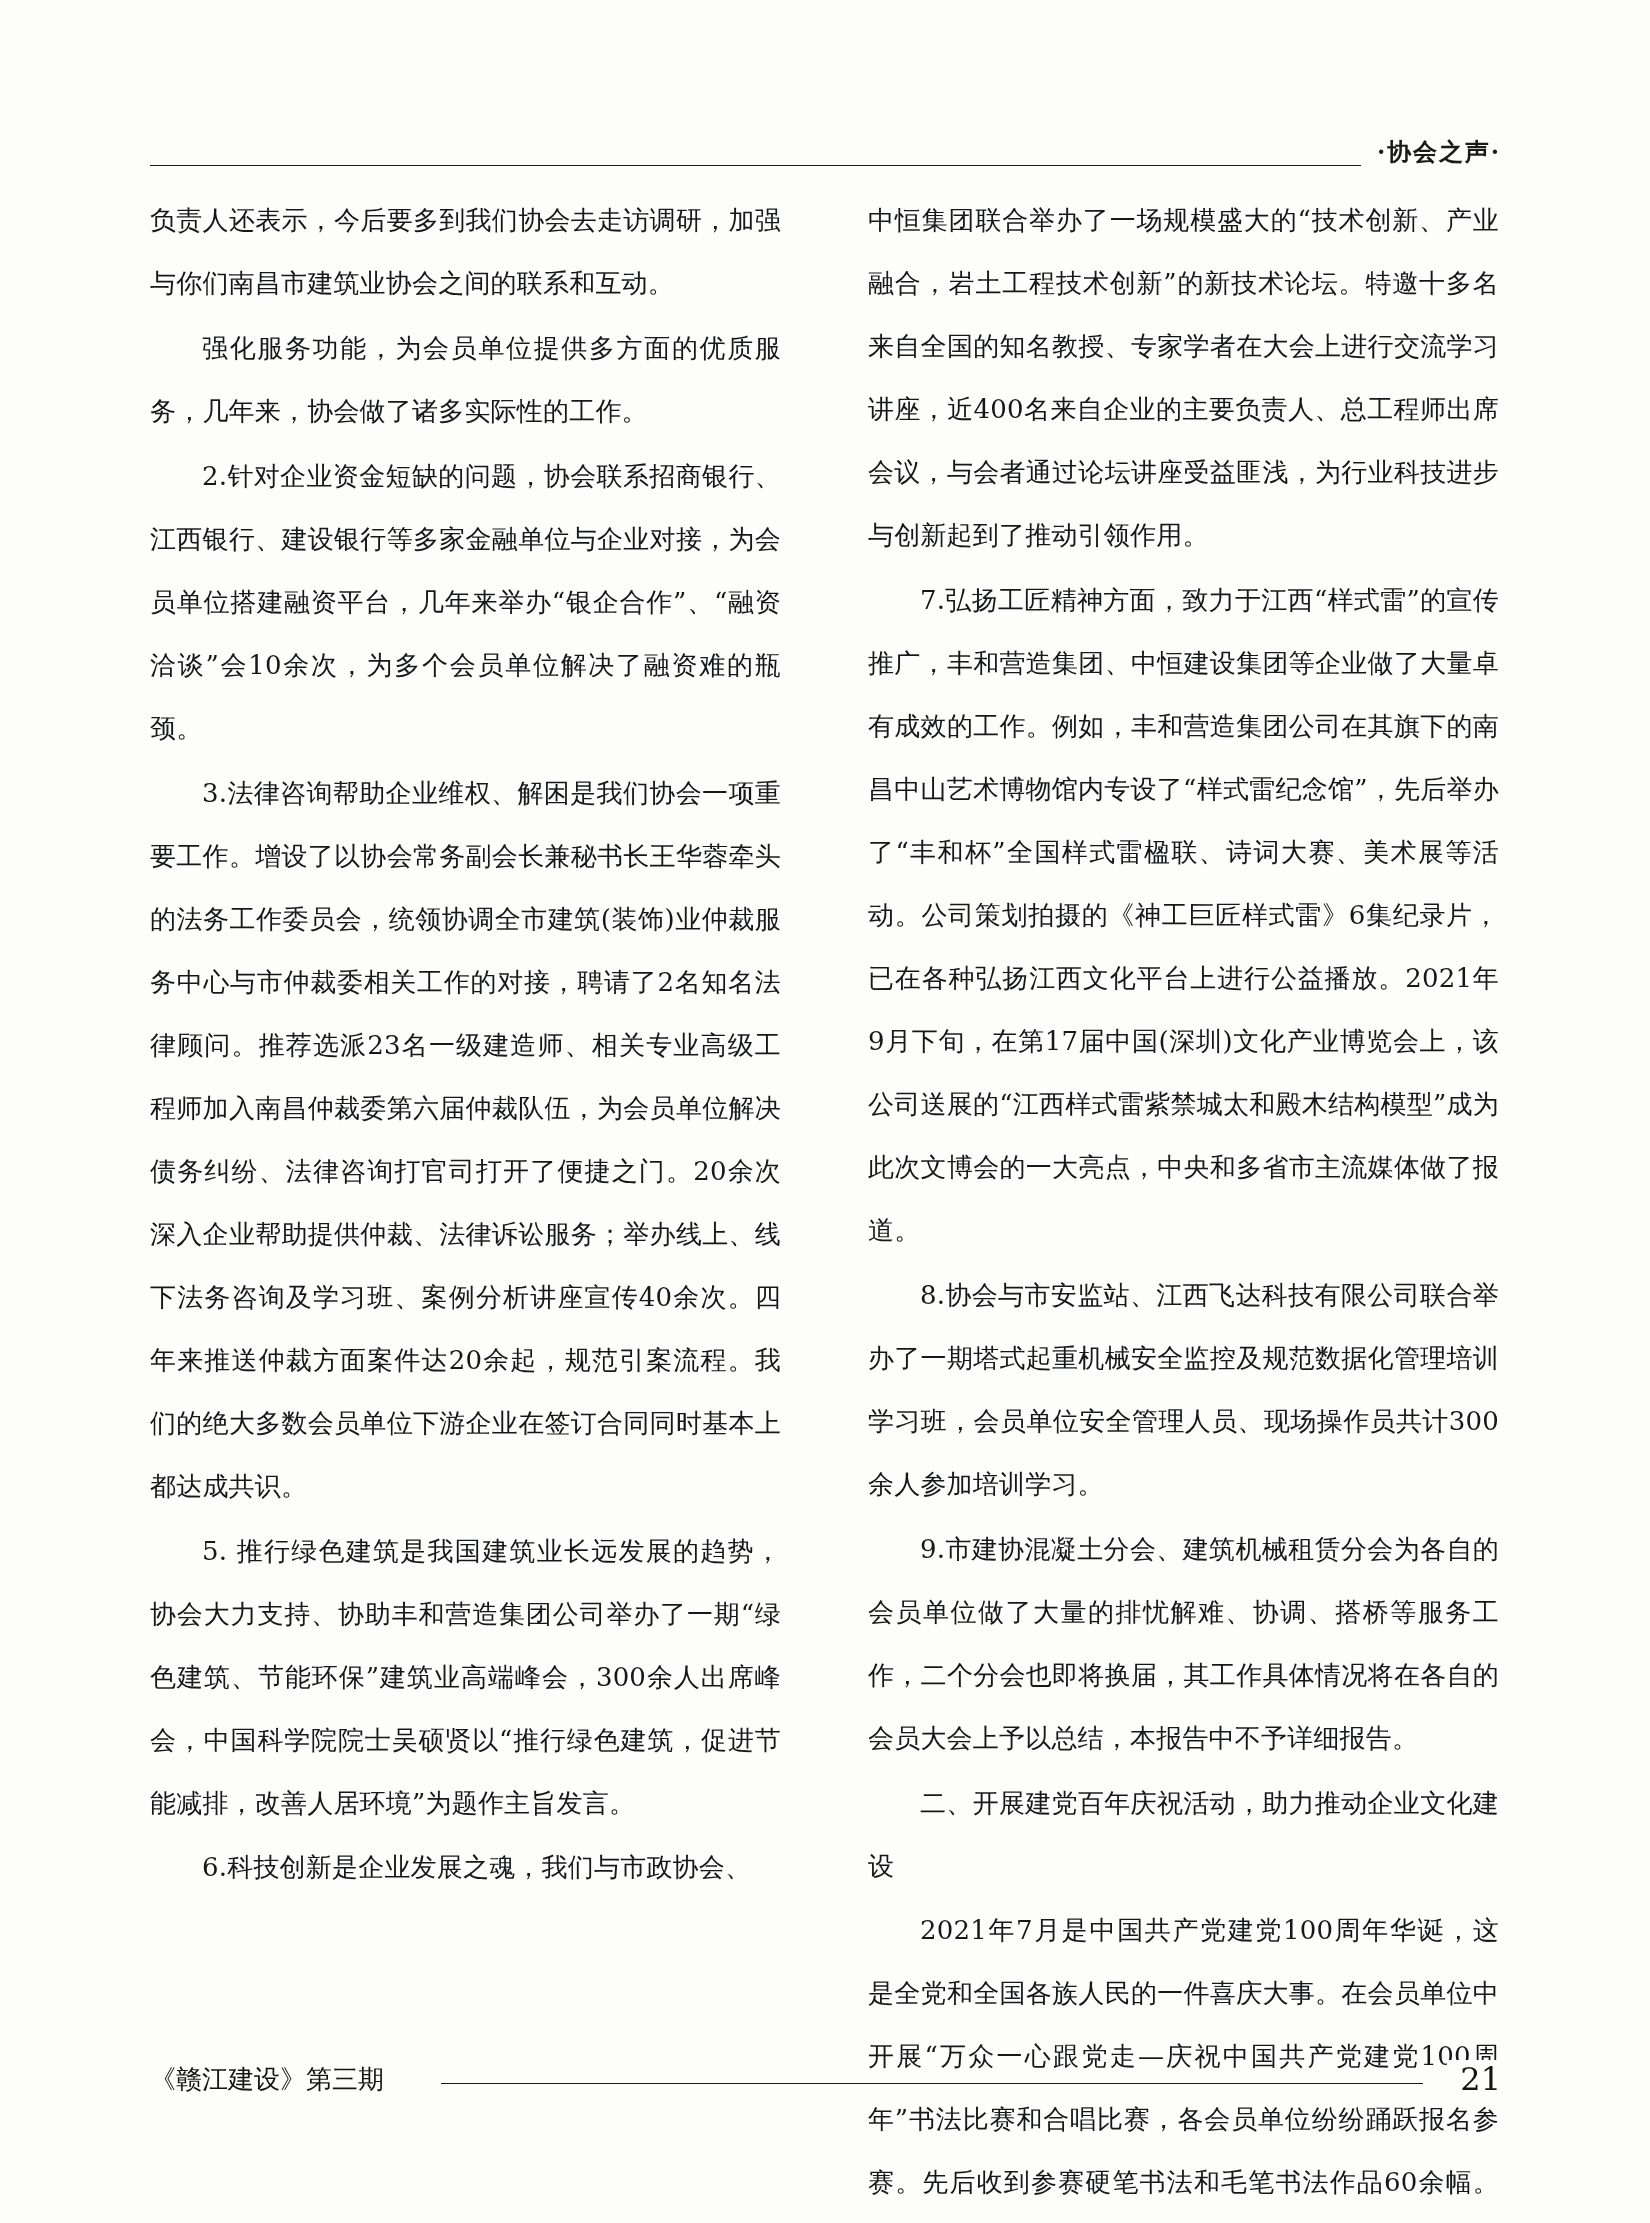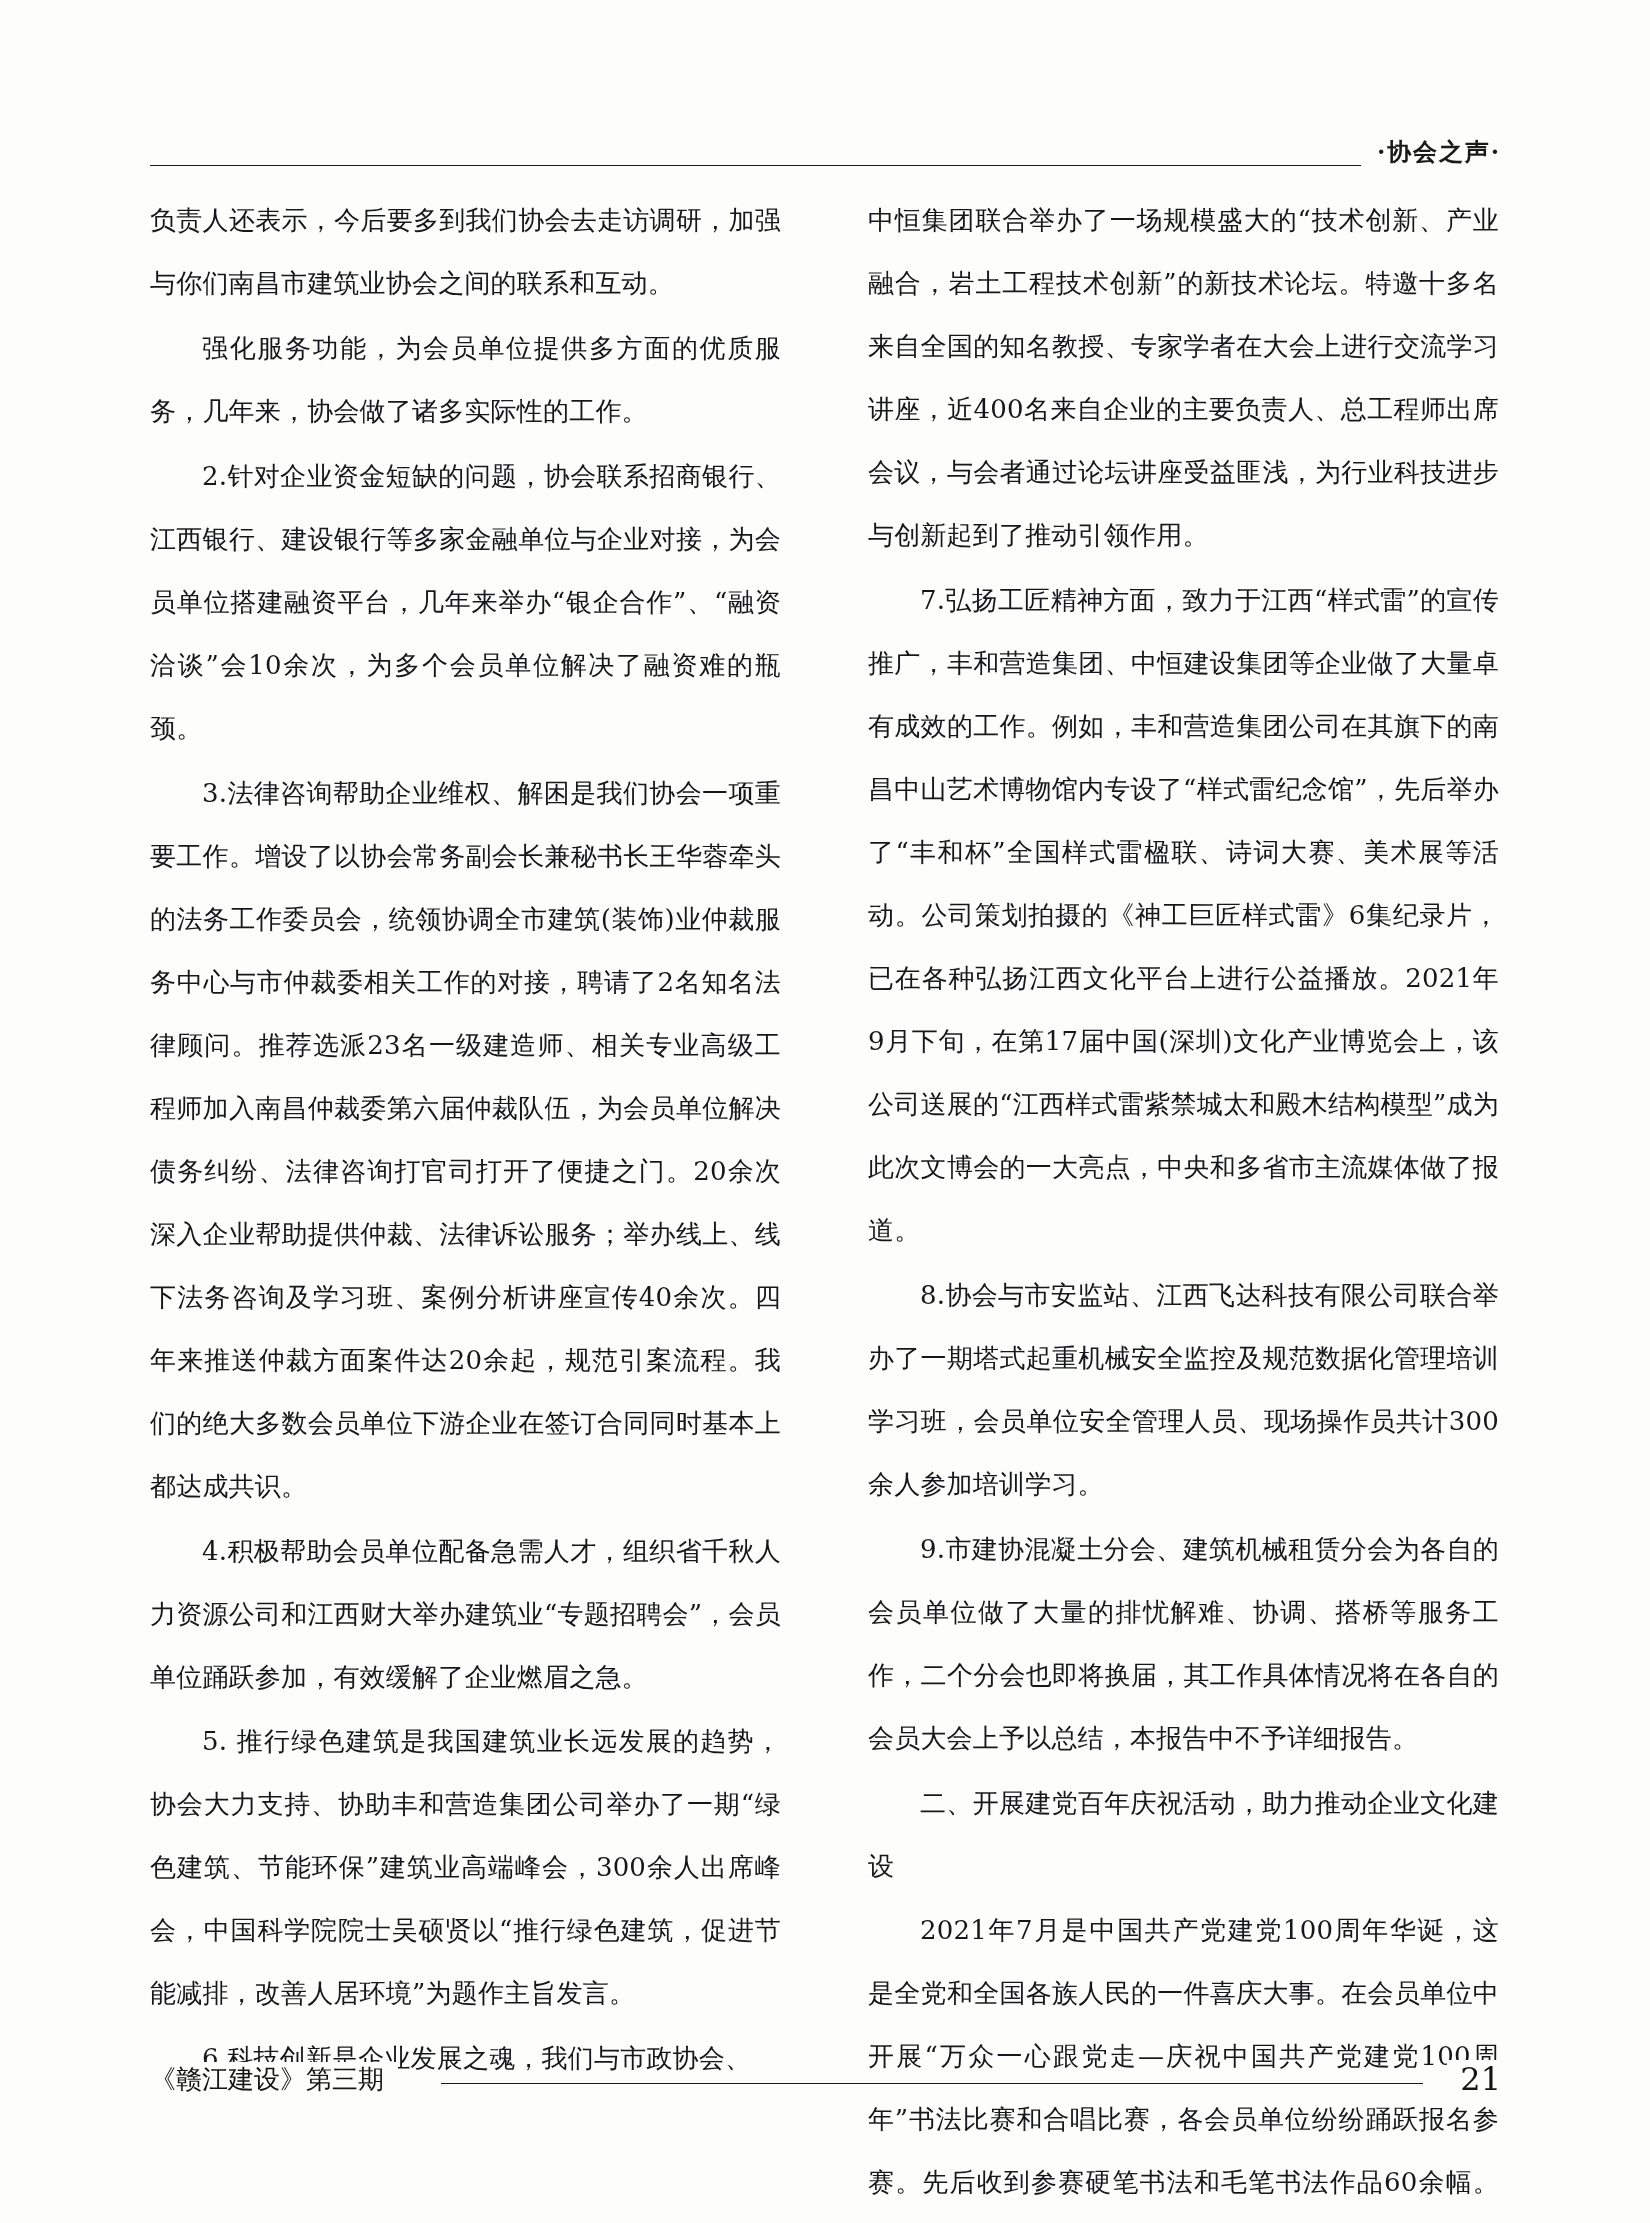--- a/index.html
+++ b/index.html
@@ -125,21 +125,20 @@
     <div class="header-label">·协会之声·</div>
   </div>
 
   <div class="columns">
 
     <div class="col">
       <p>负责人还表示，今后要多到我们协会去走访调研，加强与你们南昌市建筑业协会之间的联系和互动。</p>
       <p class="indent">强化服务功能，为会员单位提供多方面的优质服务，几年来，协会做了诸多实际性的工作。</p>
       <p class="indent">2.针对企业资金短缺的问题，协会联系招商银行、江西银行、建设银行等多家金融单位与企业对接，为会员单位搭建融资平台，几年来举办“银企合作”、“融资洽谈”会10余次，为多个会员单位解决了融资难的瓶颈。</p>
       <p class="indent">3.法律咨询帮助企业维权、解困是我们协会一项重要工作。增设了以协会常务副会长兼秘书长王华蓉牵头的法务工作委员会，统领协调全市建筑(装饰)业仲裁服务中心与市仲裁委相关工作的对接，聘请了2名知名法律顾问。推荐选派23名一级建造师、相关专业高级工程师加入南昌仲裁委第六届仲裁队伍，为会员单位解决债务纠纷、法律咨询打官司打开了便捷之门。20余次深入企业帮助提供仲裁、法律诉讼服务；举办线上、线下法务咨询及学习班、案例分析讲座宣传40余次。四年来推送仲裁方面案件达20余起，规范引案流程。我们的绝大多数会员单位下游企业在签订合同同时基本上都达成共识。</p>
-      <p class="indent">4.积极帮助会员单位配备急需人才，组织省千秋人力资源公司和江西财大举办建筑业“专题招聘会”，会员单位踊跃参加，有效缓解了企业燃眉之急。</p>
       <p class="indent">5. 推行绿色建筑是我国建筑业长远发展的趋势，协会大力支持、协助丰和营造集团公司举办了一期“绿色建筑、节能环保”建筑业高端峰会，300余人出席峰会，中国科学院院士吴硕贤以“推行绿色建筑，促进节能减排，改善人居环境”为题作主旨发言。</p>
       <p class="indent">6.科技创新是企业发展之魂，我们与市政协会、</p>
     </div>
 
     <div class="col">
       <p>中恒集团联合举办了一场规模盛大的“技术创新、产业融合，岩土工程技术创新”的新技术论坛。特邀十多名来自全国的知名教授、专家学者在大会上进行交流学习讲座，近400名来自企业的主要负责人、总工程师出席会议，与会者通过论坛讲座受益匪浅，为行业科技进步与创新起到了推动引领作用。</p>
       <p class="indent">7.弘扬工匠精神方面，致力于江西“样式雷”的宣传推广，丰和营造集团、中恒建设集团等企业做了大量卓有成效的工作。例如，丰和营造集团公司在其旗下的南昌中山艺术博物馆内专设了“样式雷纪念馆”，先后举办了“丰和杯”全国样式雷楹联、诗词大赛、美术展等活动。公司策划拍摄的《神工巨匠样式雷》6集纪录片，已在各种弘扬江西文化平台上进行公益播放。2021年9月下旬，在第17届中国(深圳)文化产业博览会上，该公司送展的“江西样式雷紫禁城太和殿木结构模型”成为此次文博会的一大亮点，中央和多省市主流媒体做了报道。</p>
       <p class="indent">8.协会与市安监站、江西飞达科技有限公司联合举办了一期塔式起重机械安全监控及规范数据化管理培训学习班，会员单位安全管理人员、现场操作员共计300余人参加培训学习。</p>
       <p class="indent">9.市建协混凝土分会、建筑机械租赁分会为各自的会员单位做了大量的排忧解难、协调、搭桥等服务工作，二个分会也即将换届，其工作具体情况将在各自的会员大会上予以总结，本报告中不予详细报告。</p>
       <p class="sub-head">二、开展建党百年庆祝活动，助力推动企业文化建设</p>

